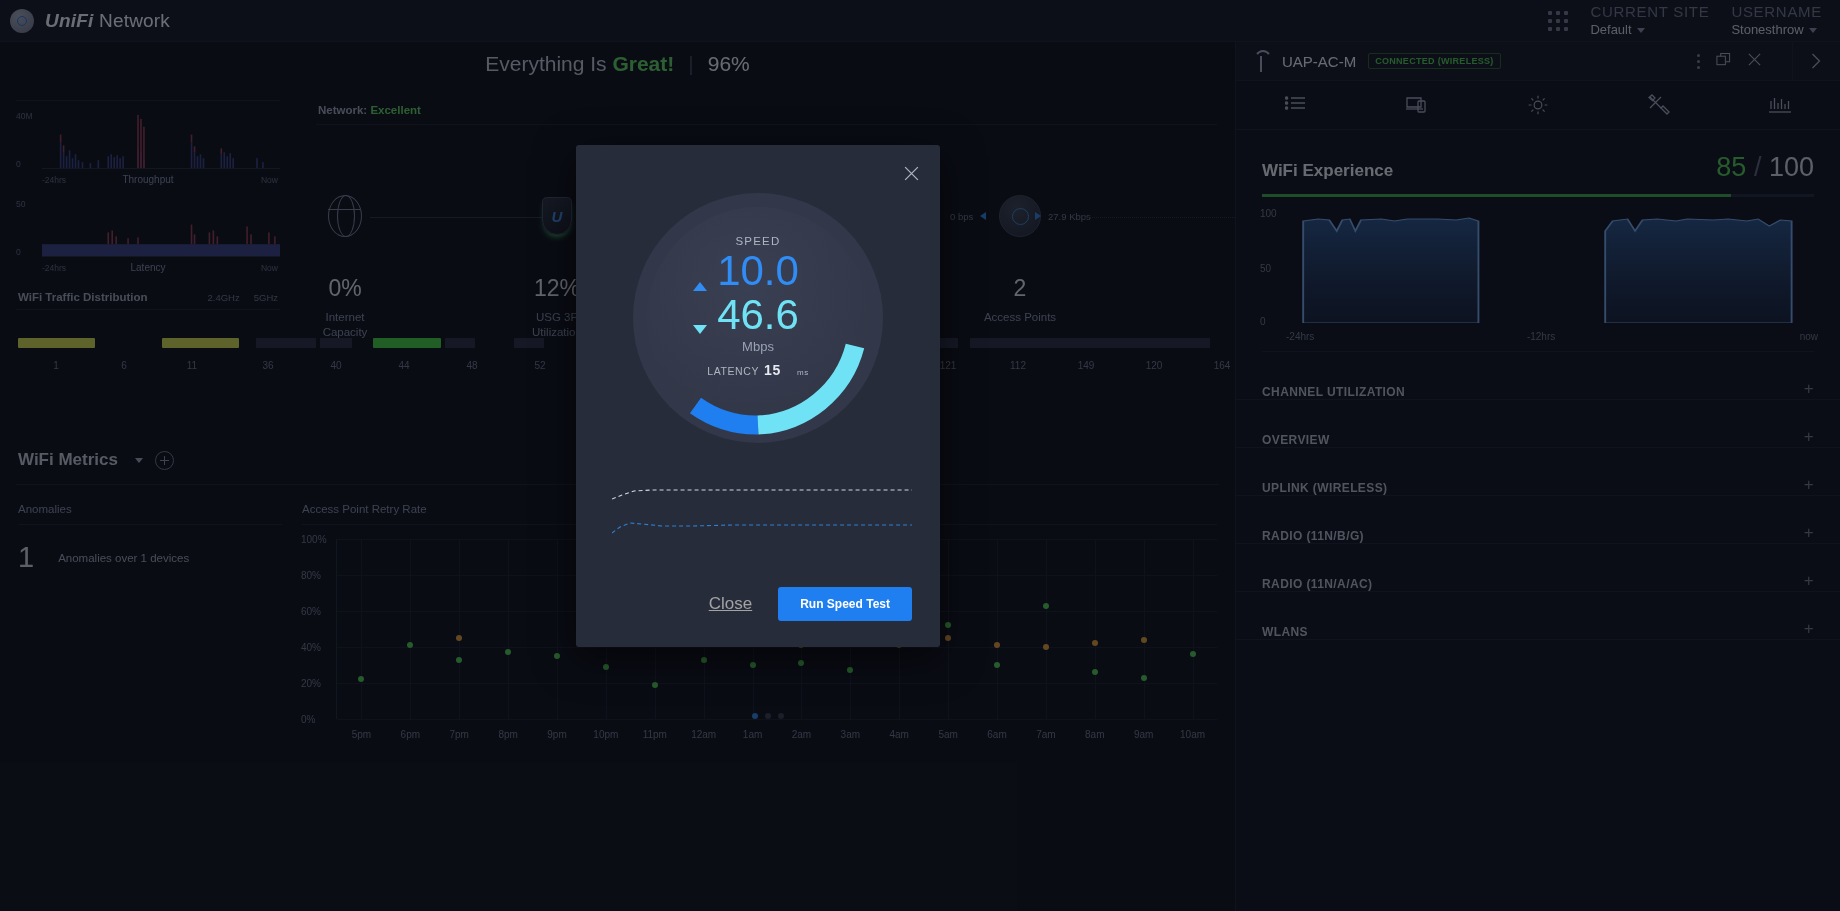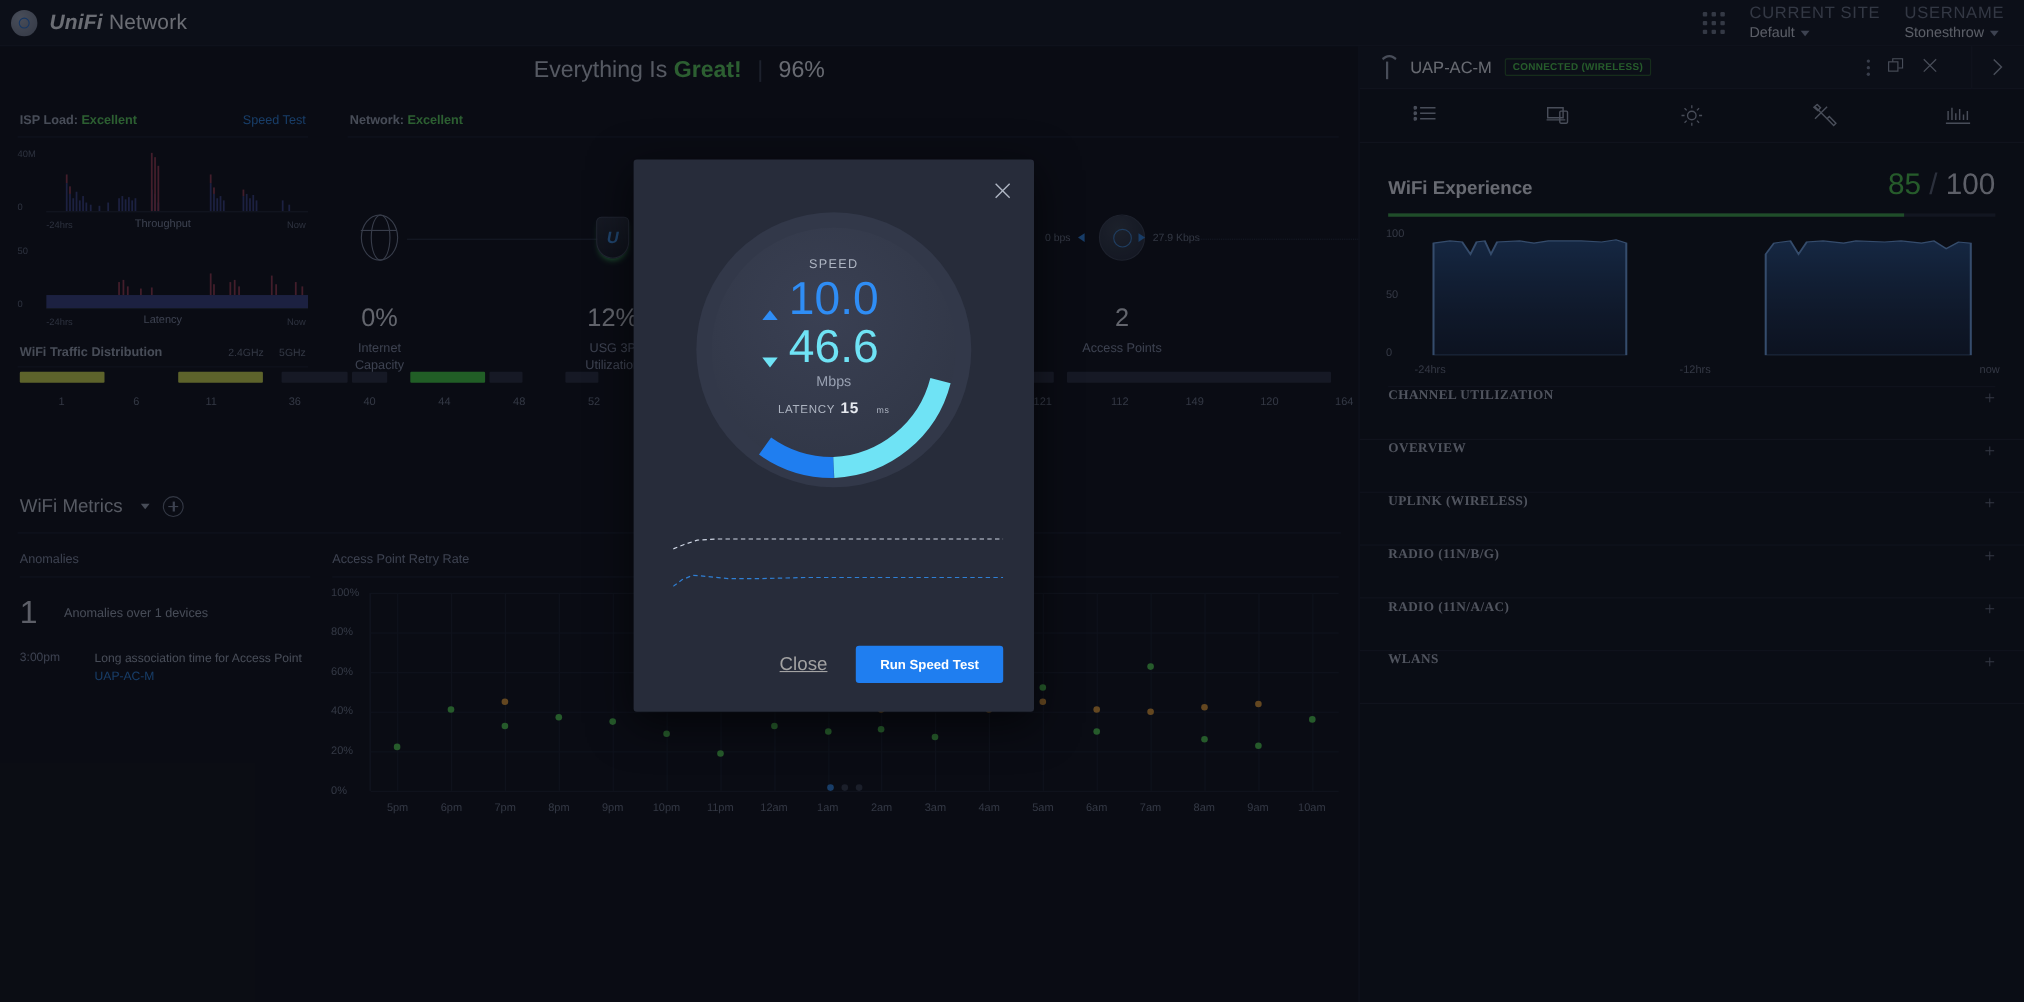--- a/index.html
+++ b/index.html
@@ -131,21 +131,21 @@
   .ap-disc {
     width: 42px; height: 42px; border-radius: 50%;
     background: radial-gradient(circle at 40% 30%, #39414f, #222838);
     border: 1px solid #3c4354;
     display: flex; align-items: center; justify-content: center;
   }
   .ap-disc i { width: 17px; height: 17px; border-radius: 50%; border: 1.5px solid #3f7fc4; }
 
   
   .metrics { position: absolute; top: 438px; left: 0; width: 1235px; }
-  .metrics-head { display: flex; align-items: center; padding: 12px 18px 14px; gap: 12px; }
+  .metrics-head { display: flex; align-items: center; padding: 12px 18px 14px; gap: 12px; font-weight: bold; }
   .metrics-head .t { font-size: 17px; color: #b9bec9; }
   .plus-btn {
     width: 19px; height: 19px; border-radius: 50%; border: 1.3px solid #6b7385;
     position: relative; cursor: pointer;
   }
   .plus-btn:before, .plus-btn:after {
     content: ""; position: absolute; background: #8089a0;
   }
   .plus-btn:before { left: 4px; right: 4px; top: 8px; height: 1.3px; }
   .plus-btn:after { top: 4px; bottom: 4px; left: 8px; width: 1.3px; }
@@ -225,25 +225,24 @@
   .we-score .slash { color: #5a6274; }
   .we-score .tot { color: #c8cbd4; }
   .we-bar { height: 3px; background: #232838; margin-top: 11px; position: relative; }
   .we-bar i { position: absolute; left: 0; top: 0; bottom: 0; background: #3ea34a; display: block; }
 
   .we-chart { position: relative; height: 110px; margin: 16px 0 0 30px; }
   .we-yt { position: absolute; left: -32px; font-size: 10px; color: #6b7385; transform: translateY(-50%); }
   .we-xt { position: absolute; bottom: -19px; font-size: 10px; color: #6b7385; }
 
   .acc-item {
-    height: 48px; display: flex; align-items: flex-start;
+    height: 48px; display: flex; align-items: flex-end;
     border-bottom: 1px solid #1d2230; padding: 0 26px;
     font-size: 12px; color: #aab1bf; font-weight: 700; letter-spacing: .4px;
     cursor: pointer;
-    font-family: Liberation Serif, serif;
   }
   .acc-item .pl { margin-left: auto; font-size: 17px; color: #6b7385; font-weight: 400; }
   .acc-sep { border-top: 1px solid #1d2230; margin-top: 28px; }
 
   
   .scrim { position: absolute; inset: 0; background: rgba(6,8,14,.55); }
   .modal {
     position: absolute; left: 576px; top: 145px; width: 364px; height: 502px;
     background: #272c3a; border-radius: 3px;
     box-shadow: 0 10px 40px rgba(0,0,0,.6);
@@ -330,26 +329,20 @@
         <div class="val"><span>Stonesthrow</span><i class="caret-d"></i></div>
       </div>
     </div>
   </div>
 
   <div class="headline">
     <span>Everything Is </span><span class="great">Great!</span><span class="sep">|</span><span class="pct">96%</span>
   </div>
 
   <div class="isp-col">
-    <div style="position:relative">
-      <div class="panel-title">
-        <span>ISP Load: </span><span class="ok">Excellent</span>
-      </div>
-      <div class="speed-link">Speed Test</div>
-    </div>
     <div class="hrule"></div>
 
     <div class="mini-chart">
       <div class="ylab" style="top:0">40M</div>
       <div class="ylab" style="top:48px">0</div>
       <div class="plot">
         <svg width="100%" height="100%" viewBox="0 0 240 56" preserveAspectRatio="none">
           <g fill="#39407e">
             <rect x="18" y="30" width="1.6" height="26"></rect>
               <rect x="21" y="40" width="1.6" height="16"></rect>
@@ -526,26 +519,20 @@
 
     <div class="metrics-body">
 
       <div class="anom">
         <div style="height:18px"></div>
         <div class="sec-label">Anomalies</div>
         <div class="hrule" style="margin:0"></div>
         <div class="anom-row">
           <div class="anom-num">1</div>
           <div class="anom-txt">Anomalies over 1 devices</div>
-        </div>
-        <div class="anom-item">
-          <div class="anom-time">3:00pm</div>
-          <div class="anom-desc">
-            <span>Long association time for Access Point </span><a href="#">UAP-AC-M</a>
-          </div>
         </div>
       </div>
 
       <div class="retry">
         <div style="height:18px"></div>
         <div class="sec-label">Access Point Retry Rate</div>
         <div class="hrule" style="margin:0"></div>
         <div class="retry-plot" id="retry-plot">
             <div class="grid-h" style="top: 100%;"></div>
             <div class="ytick" style="top: 100%;">0%</div>

